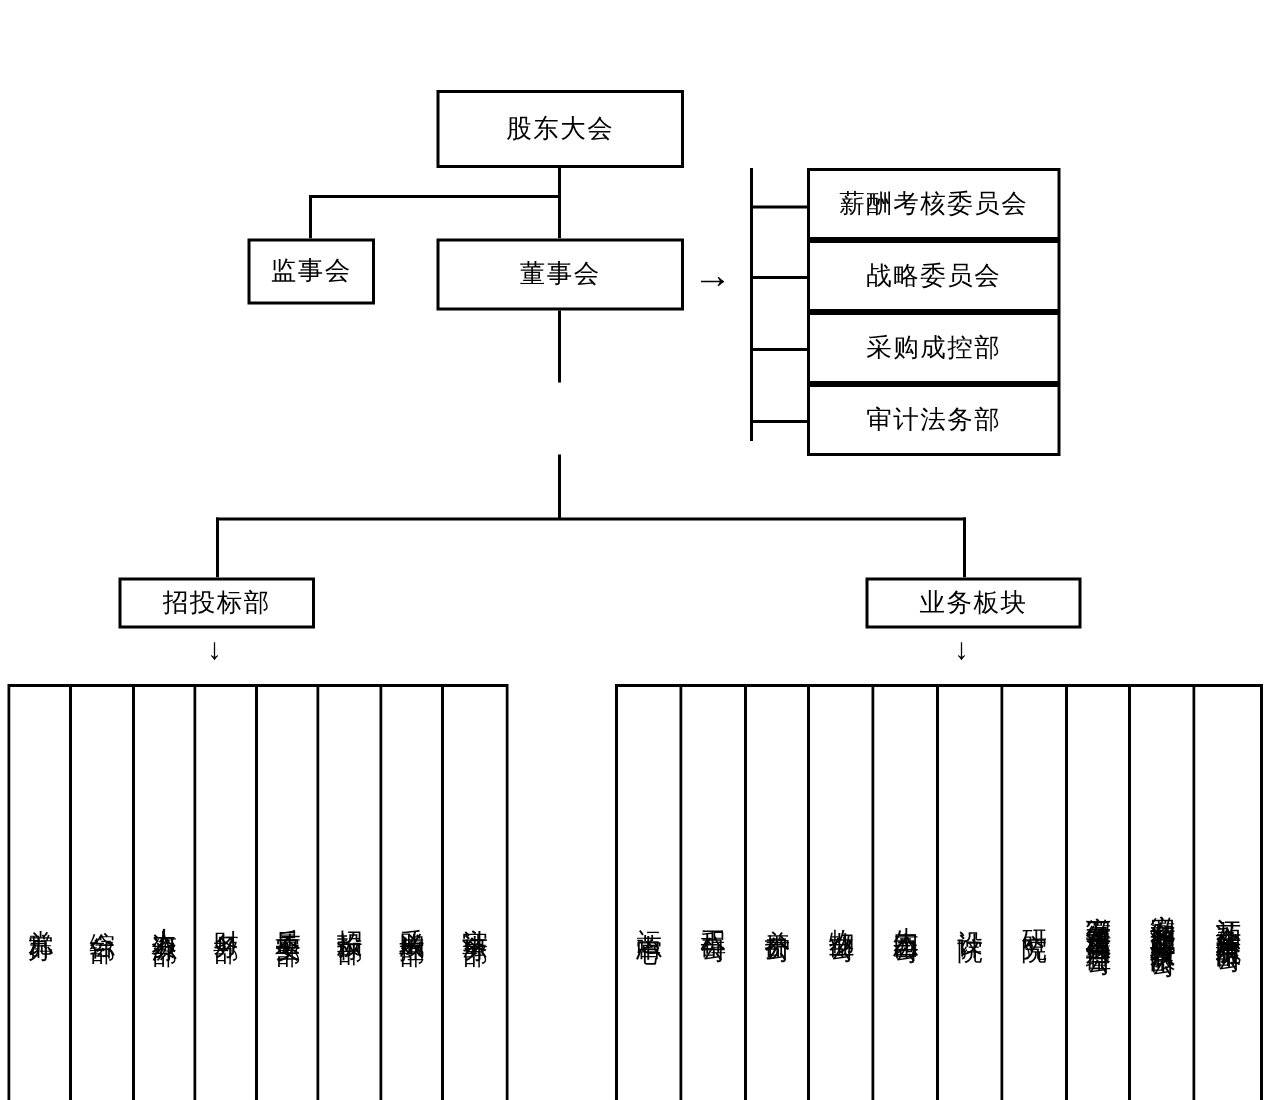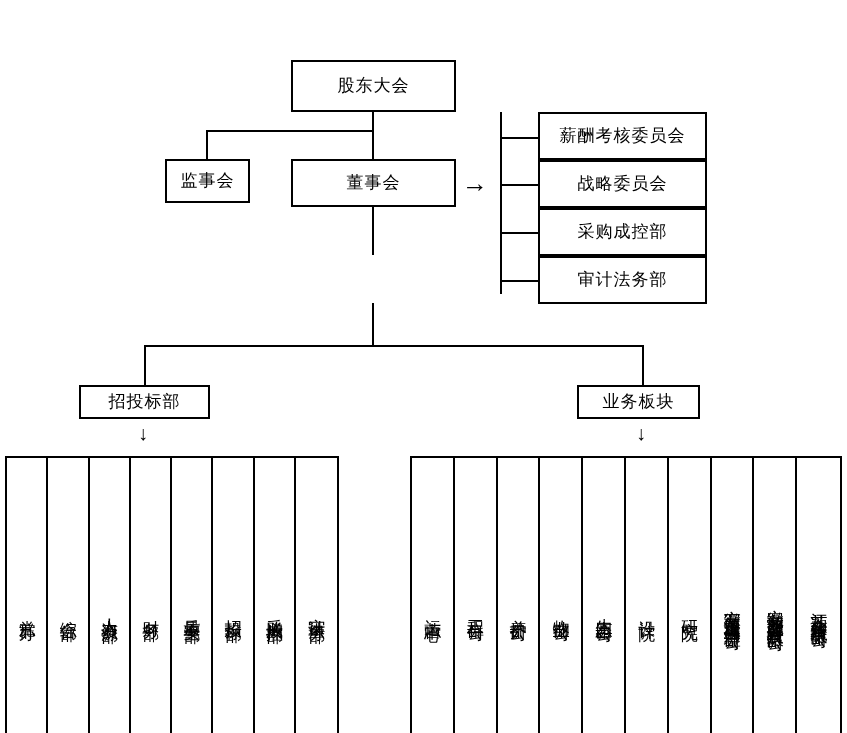--- a/index.html
+++ b/index.html
@@ -133,21 +133,21 @@
 
 
   <div class="line vline" style="left:372px; top:259px; width:2px; height:43px;"></div>
   <div class="line hline" style="left:144px; top:301px; width:500px; height:2px;"></div>
   <div class="line vline" style="left:144px; top:301px; width:2px; height:40px;"></div>
   <div class="line vline" style="left:642px; top:301px; width:2px; height:40px;"></div>
 
   <div class="node" style="left:79px; top:341px; width:131px; height:34px;">
     <span>招投标部</span>
   </div>
-  <div class="node" style="left:577px; top:341px; width:123px; height:34px;">
+  <div class="node" style="left:577px; top:341px; width:144px; height:34px;">
     <span>业务板块</span>
   </div>
 
   <div class="arrow-down" style="left:138px; top:379px;">
     <span>↓</span>
   </div>
   <div class="arrow-down" style="left:636px; top:379px;">
     <span>↓</span>
   </div>
 

